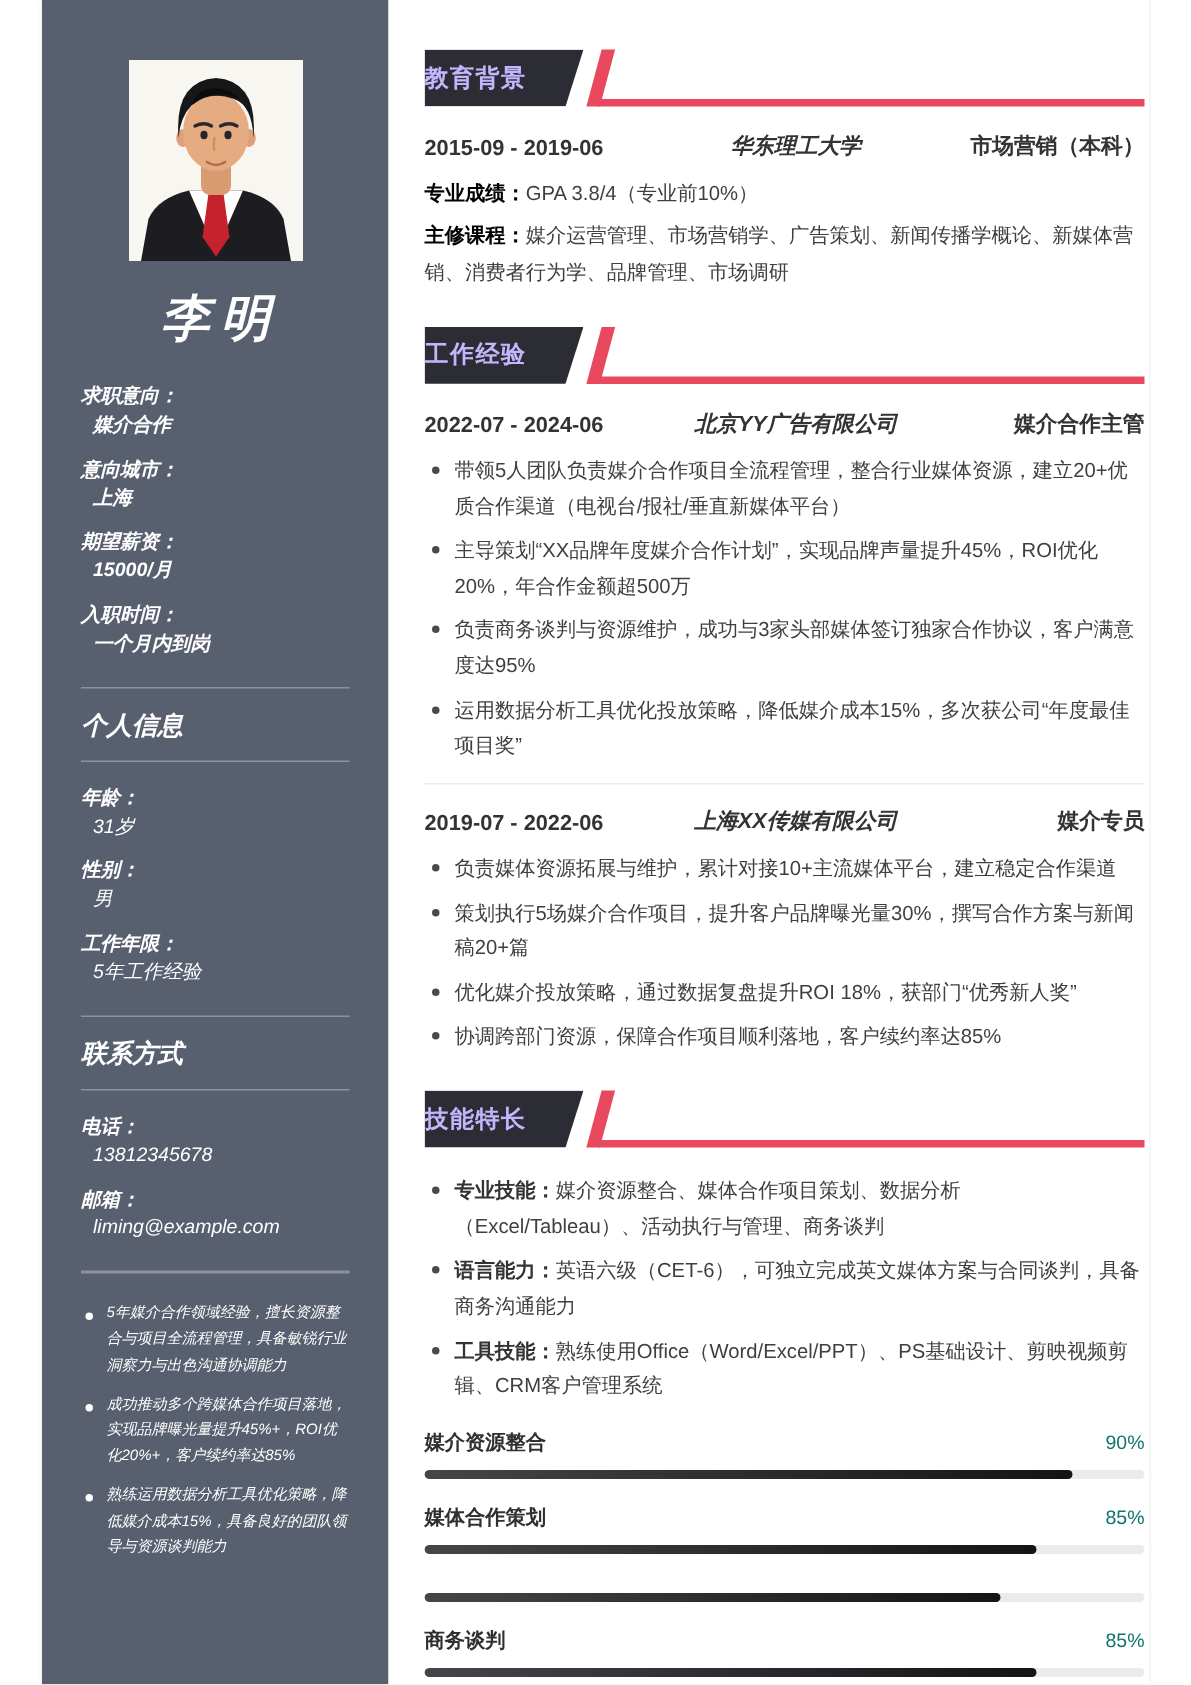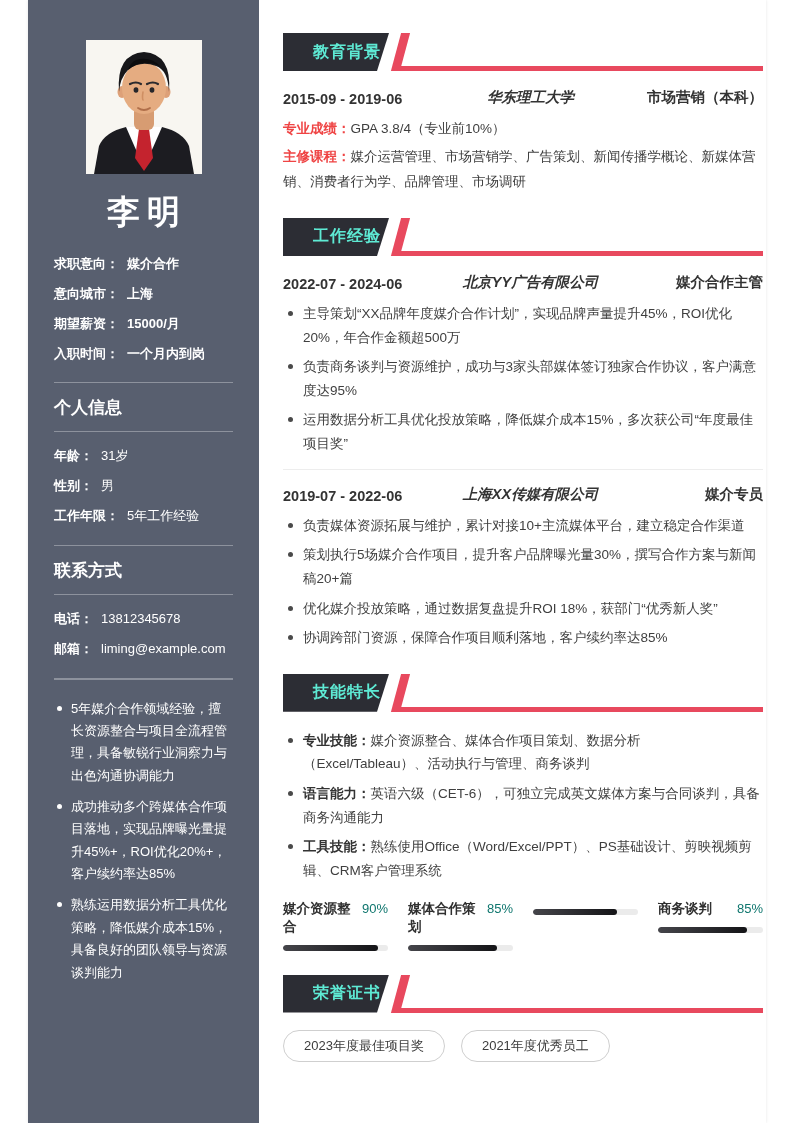--- a/index.html
+++ b/index.html
@@ -15,74 +15,74 @@
   body{font-family:"Liberation Sans","DejaVu Sans",sans-serif;color:var(--text-dark);}
   .page{
     width:738px;height:1123px;margin:0 28px;display:flex;
     background:#fff;box-shadow:0 0 3px rgba(0,0,0,.10);
     overflow:hidden;
   }
 
   
   .sidebar{
     width:231px;flex:0 0 231px;background:var(--sidebar-bg);
-    color:#fff;padding:40px 26px 20px;
+    color:#fff;padding:40px 26px 20px;font-style:italic;
   }
   .photo-box{
     width:116px;height:134px;margin:0 auto;background:#f8f6f1;overflow:hidden;
   }
   .photo-box svg{display:block;width:100%;height:100%;}
   .name{
     text-align:center;font-size:33px;font-weight:700;letter-spacing:7px;
     margin-top:16px;padding-left:7px; 
   }
-  .srow{display:flex;font-size:13px;line-height:1.45;margin-top:11px;}
+  .srow{display:flex;font-size:13px;line-height:1.45;margin-top:11px;flex-direction:column;}
   .srow .lbl{font-weight:700;flex-shrink:0;}
   .srow .val{margin-left:8px;}
   .srow.bold-val .val{font-weight:700;}
   .sdiv{border:none;border-top:1px solid rgba(255,255,255,.32);margin:19px 0 0;}
   .side-title{font-size:17px;font-weight:700;margin:13px 0 12px;}
   .side-rows{margin-top:15px;}
   .sb-list{list-style:none;margin-top:18px;}
-  .sb-item{display:flex;font-size:13px;line-height:1.72;margin-bottom:9px;}
+  .sb-item{display:flex;font-size:10px;line-height:1.72;margin-bottom:9px;}
   .sb-item .dot{width:5px;height:5px;border-radius:50%;background:#fff;flex-shrink:0;margin:8px 9px 0 3px;}
 
   
   .main{flex:1;padding:33px 3px 20px 24px;background:#fff;}
   .section{margin-bottom:24px;}
   .sec-header{position:relative;height:38px;margin-bottom:17px;}
   .sec-badge{
     position:absolute;left:0;top:0;width:106px;height:38px;background:var(--badge-bg);
     clip-path:polygon(0 0,100% 0,calc(100% - 12px) 100%,0 100%);
-    display:flex;align-items:center;justify-content:flex-end;
-    color:#5eead4;font-size:16px;font-weight:700;letter-spacing:1px;
+    display:flex;align-items:center;justify-content:flex-start;
+    color:#c4b5fd;font-size:16px;font-weight:700;letter-spacing:1px;
     padding-right:8px;
   }
   .sec-diag{
     position:absolute;left:113px;top:0;bottom:0;width:9px;
     background:var(--accent-red);transform:skewX(-15deg);
   }
   .sec-line{
     position:absolute;left:116px;right:0;bottom:0;height:5px;
     background:var(--accent-red);
   }
   .row3{display:flex;align-items:flex-end;font-size:14.5px;font-weight:700;color:#333;margin-bottom:10px;}
   .row3 .date{width:165px;flex-shrink:0;}
   .row3 .org{flex:1;text-align:center;font-style:italic;}
   .row3 .role{width:150px;flex-shrink:0;text-align:right;}
   .meta{font-size:13.5px;line-height:1.8;color:#3f3f3f;margin-bottom:4px;}
-  .meta b{color:#ef4444;}
+  .meta b{color:#000000;}
   .blist{list-style:none;}
   .b{display:flex;font-size:13.5px;line-height:1.75;color:#3f3f3f;margin-bottom:6px;}
   .b .dot{width:5px;height:5px;border-radius:50%;background:#4a4a4a;flex-shrink:0;margin:9px 10px 0 5px;}
   .b .bt{flex:1;}
   .b .bt b{color:#333;}
   .job-divider{border:none;border-top:1px solid #ededed;margin:13px 0 15px;}
 
-  .bars{display:grid;grid-template-columns:1fr 1fr 1fr 1fr;column-gap:20px;row-gap:17px;margin-top:17px;}
+  .bars{display:grid;grid-template-columns:1fr;column-gap:20px;row-gap:17px;margin-top:17px;}
   .bar-head{display:flex;justify-content:space-between;align-items:baseline;font-size:13.5px;font-weight:700;color:#303030;}
   .bar-head .pct{font-weight:400;color:#0f766e;font-size:13px;}
   .track{height:6px;background:var(--bar-track);border-radius:4px;margin-top:9px;overflow:hidden;}
   .fill{height:100%;border-radius:4px;background:linear-gradient(90deg,#45454a,#141417);}
 
   .pills{display:flex;gap:16px;margin:2px 0 15px;}
   .pill{
     border:1px solid #cfcfcf;border-radius:16px;padding:6px 20px;
     font-size:13px;color:#3c3c3c;background:#fff;white-space:nowrap;
   }
@@ -219,20 +219,24 @@
 
       <div>
         <div class="row3">
           <span class="date">2022-07 - 2024-06</span>
           <span class="org">北京YY广告有限公司</span>
           <span class="role">媒介合作主管</span>
         </div>
         <ul class="blist">
           <li class="b">
               <span class="dot"></span>
+              <span class="bt">带领5人团队负责媒介合作项目全流程管理，整合行业媒体资源，建立20+优质合作渠道（电视台/报社/垂直新媒体平台）</span>
+            </li>
+          <li class="b">
+              <span class="dot"></span>
               <span class="bt">主导策划“XX品牌年度媒介合作计划”，实现品牌声量提升45%，ROI优化20%，年合作金额超500万</span>
             </li>
           <li class="b">
               <span class="dot"></span>
               <span class="bt">负责商务谈判与资源维护，成功与3家头部媒体签订独家合作协议，客户满意度达95%</span>
             </li>
           <li class="b">
               <span class="dot"></span>
               <span class="bt">运用数据分析工具优化投放策略，降低媒介成本15%，多次获公司“年度最佳项目奖”</span>
             </li>

